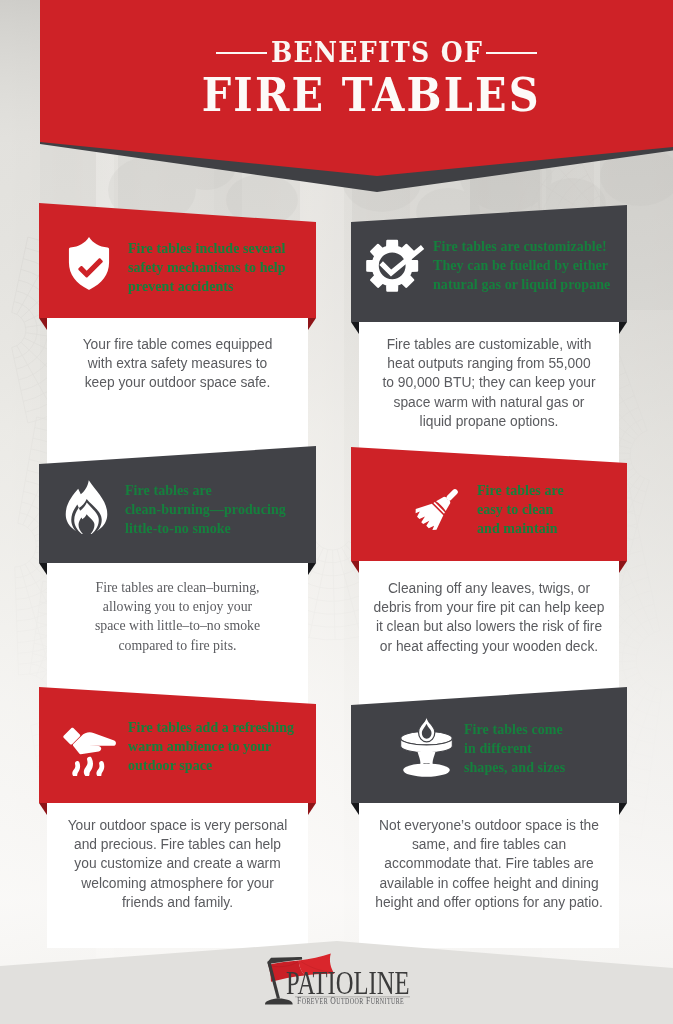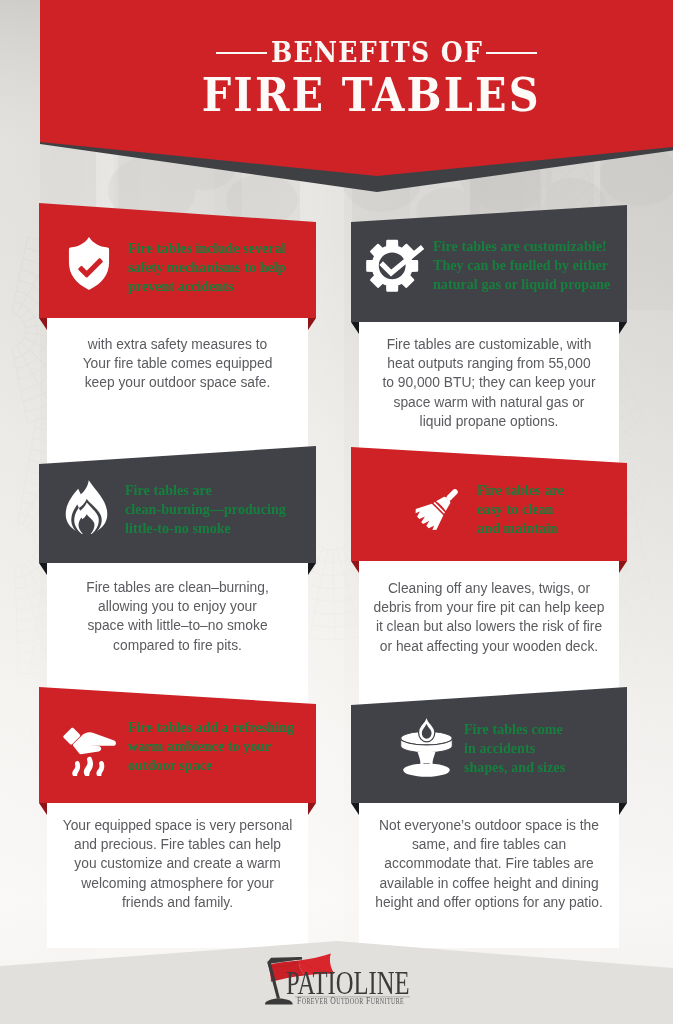--- a/index.html
+++ b/index.html
@@ -147,22 +147,22 @@
   <path d="M37.1 26.6 L23.4 40.3 L18.4 35.3 C17.9 34.8 17.1 34.8 16.6 35.3 L14.2 37.7 C13.7 38.2 13.7 39.0 14.2 39.5 L22.5 47.8 C23.0 48.3 23.8 48.3 24.3 47.8 L41.3 30.8 C41.8 30.3 41.8 29.5 41.3 29.0 L38.9 26.6 C38.4 26.1 37.6 26.1 37.1 26.6 Z" fill="#ce2227"></path>
 </svg>
         </div>
     <div class="htxt" style="left:89px;top:36px;">
           <span>Fire tables include several</span>
           <span>safety mechanisms to help</span>
           <span>prevent accidents</span>
         </div>
   </div>
   <div class="btxt" style="left:8px;top:132px;width:261px;">
+        <span>Your fire table comes equipped</span>
         <span>with extra safety measures to</span>
-        <span>Your fire table comes equipped</span>
         <span>keep your outdoor space safe.</span>
       </div>
 </div>
 <div class="card" style="left:351px;top:205px;width:276px;">
   <div class="bodybox" style="left:8px;top:115px;width:260px;height:150px;"></div>
   <div class="banner" style="left:0;top:0;width:276px;height:131px;">
         <svg width="276" height="131" viewBox="0 0 276 131" xmlns="http://www.w3.org/2000/svg">
           <path d="M0 117 L8 129 L8 117 Z" fill="#16171a"></path>
           <path d="M276 117 L268 129 L268 117 Z" fill="#16171a"></path>
           <path d="M0 17 L276 0 L276 117 L0 117 Z" fill="#414247"></path>
@@ -206,21 +206,21 @@
 
   <path d="M26.2 40.8 C25.1 43.4 23.0 45.4 21.2 46.6 L20.2 44.4 C18.1 47.2 16.8 50.0 16.8 53.0 C16.8 57.2 19.0 61.4 23.0 64.6 L29.6 64.6 C33.3 61.4 35.2 57.2 35.2 53.0 C35.2 48.2 29.8 45.2 26.2 40.8 Z" fill="#414247"></path>
 </svg>
         </div>
     <div class="htxt" style="left:86px;top:35px;">
           <span>Fire tables are</span>
           <span>clean-burning—producing</span>
           <span>little-to-no smoke</span>
         </div>
   </div>
-  <div class="btxt" style="left:8px;top:132px;width:261px;">
+  <div class="btxt" style="left:8px;top:132px;width:261px;font-family:Liberation Serif, serif;">
         <span>Fire tables are clean–burning,</span>
         <span>allowing you to enjoy your</span>
         <span>space with little–to–no smoke</span>
         <span>compared to fire pits.</span>
       </div>
 </div>
 <div class="card" style="left:351px;top:447px;width:276px;">
   <div class="bodybox" style="left:8px;top:112px;width:260px;height:151px;"></div>
   <div class="banner" style="left:0;top:0;width:276px;height:128px;">
         <svg width="276" height="128" viewBox="0 0 276 128" xmlns="http://www.w3.org/2000/svg">
@@ -276,21 +276,21 @@
   </g>
 </svg>
         </div>
     <div class="htxt" style="left:89px;top:31px;">
           <span>Fire tables add a refreshing</span>
           <span>warm ambience to your</span>
           <span>outdoor space</span>
         </div>
   </div>
   <div class="btxt" style="left:8px;top:129px;width:261px;">
-        <span>Your equipped space is very personal</span>
+        <span>Your outdoor space is very personal</span>
         <span>and precious. Fire tables can help</span>
         <span>you customize and create a warm</span>
         <span>welcoming atmosphere for your</span>
         <span>friends and family.</span>
       </div>
 </div>
 <div class="card" style="left:351px;top:687px;width:276px;">
   <div class="bodybox" style="left:8px;top:114px;width:260px;height:147px;"></div>
   <div class="banner" style="left:0;top:0;width:324px;height:130px;">
         <svg width="276" height="130" viewBox="0 0 276 130" xmlns="http://www.w3.org/2000/svg">
@@ -308,21 +308,21 @@
   <path d="M19.6 36.8 L38.4 36.8 C37.0 41.4 35.4 45.4 35.4 48.6 C35.4 52.2 38.6 54.8 43.2 54.8 L43.2 57.4 C36.8 57.4 32.2 53.6 32.2 48.4 L25.8 48.4 C25.8 53.6 21.2 57.4 14.8 57.4 L14.8 54.8 C19.4 54.8 22.6 52.2 22.6 48.6 C22.6 45.4 21.0 41.4 19.6 36.8 Z" fill="#fff"></path>
 
   <ellipse cx="29" cy="56.0" rx="24.6" ry="7.0" fill="#fff"></ellipse>
 
   <path d="M29.7 1.2 C29.3 0.5 28.4 0.7 28.2 1.5 C27.6 4.2 25.6 6.0 23.6 8.4 C21.9 10.5 20.6 13.0 20.6 16.2 C20.6 21.9 24.4 26.2 29.2 26.2 C34.0 26.2 37.8 21.9 37.8 16.2 C37.8 11.6 34.4 8.6 32.2 5.8 C31.2 4.5 30.2 2.8 29.7 1.2 Z" fill="#fff" stroke="#414247" stroke-width="1.3"></path>
   <path d="M29.5 7.9 C29.2 7.4 28.6 7.5 28.5 8.0 C28.1 9.7 26.9 10.8 25.8 12.3 C24.8 13.6 24.1 15.0 24.1 16.9 C24.1 20.3 26.4 22.9 29.2 22.9 C32.0 22.9 34.3 20.3 34.3 16.9 C34.3 14.2 32.4 12.4 31.1 10.8 C30.4 10.0 29.8 8.9 29.5 7.9 Z" fill="#414247"></path>
 </svg>
         </div>
     <div class="htxt" style="left:113px;top:33px;">
           <span>Fire tables come</span>
-          <span>in accidents</span>
+          <span>in different</span>
           <span>shapes, and sizes</span>
         </div>
   </div>
   <div class="btxt" style="left:8px;top:129px;width:260px;">
         <span>Not everyone’s outdoor space is the</span>
         <span>same, and fire tables can</span>
         <span>accommodate that. Fire tables are</span>
         <span>available in coffee height and dining</span>
         <span>height and offer options for any patio.</span>
       </div>

